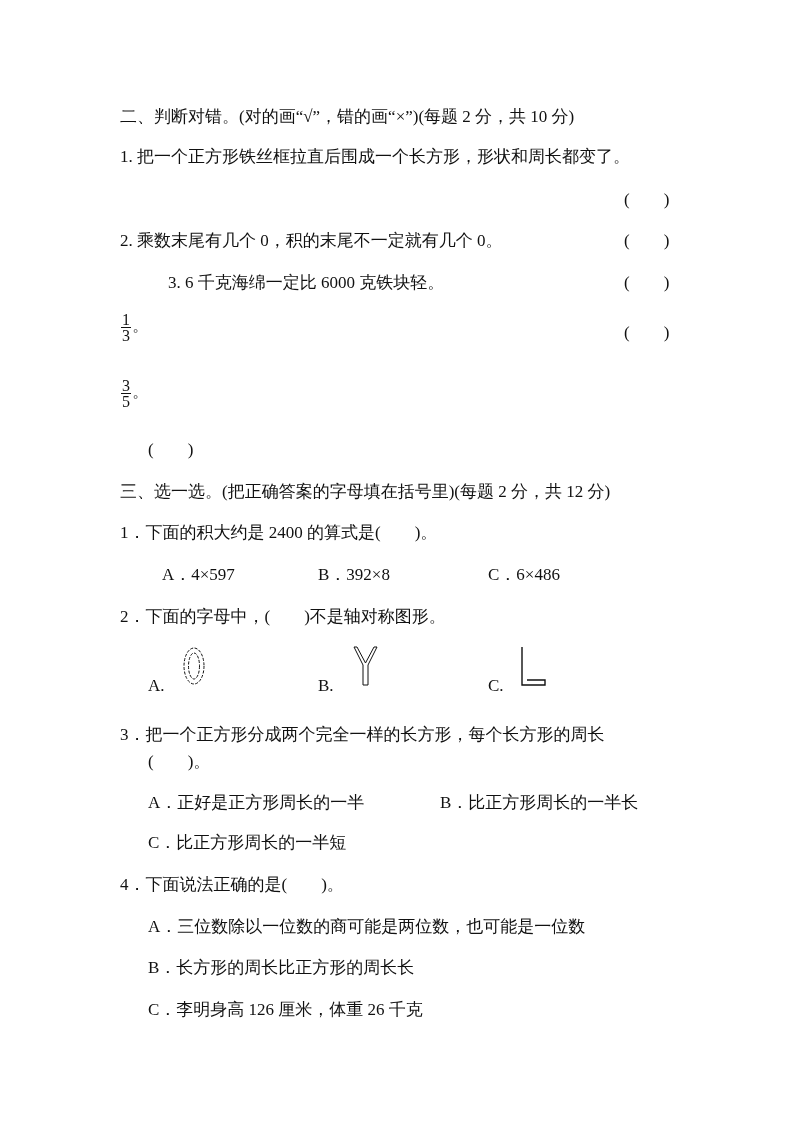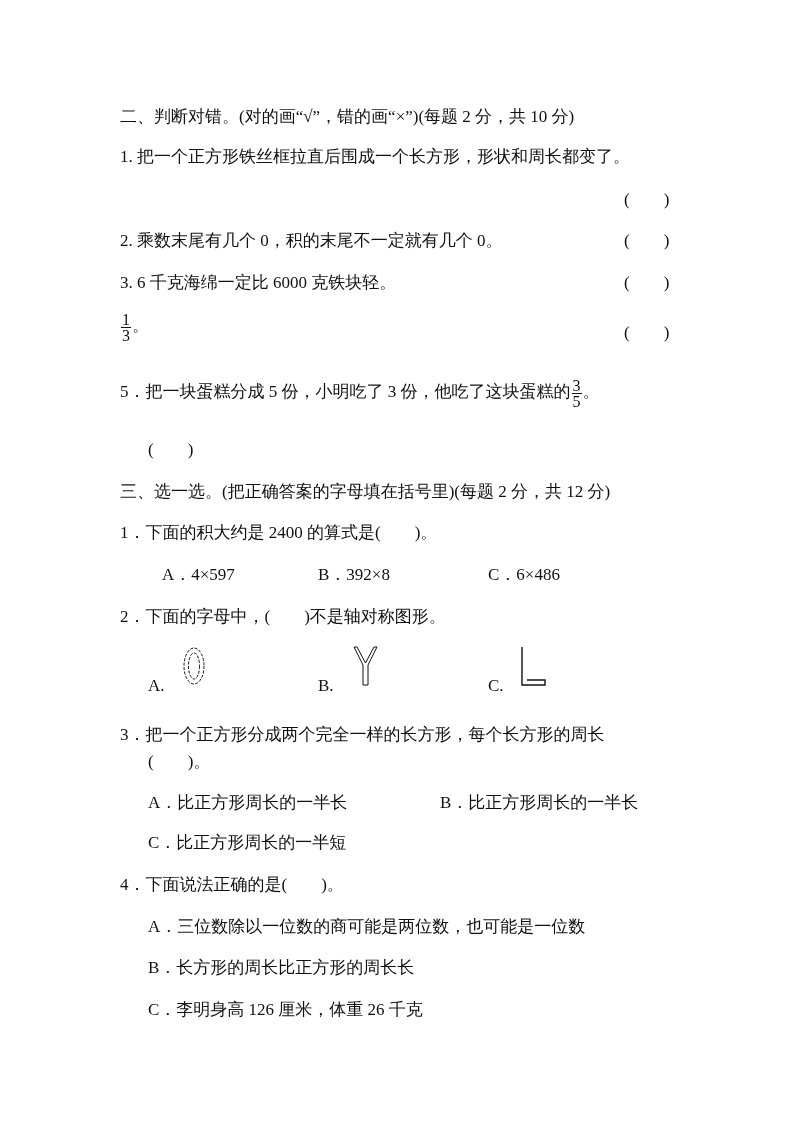--- a/index.html
+++ b/index.html
@@ -18,30 +18,30 @@
 <body>
 
 <div class="line" style="top:106px;">二、判断对错。(对的画“√”，错的画“×”)(每题 2 分，共 10 分)</div>
 
 <div class="line" style="top:146px;">1. 把一个正方形铁丝框拉直后围成一个长方形，形状和周长都变了。</div>
 <div class="paren-r" style="top:189px;">(        )</div>
 
 <div class="line" style="top:230px;text-align:center;">2. 乘数末尾有几个 0，积的末尾不一定就有几个 0。</div>
 <div class="paren-r" style="top:230px;">(        )</div>
 
-<div class="line" style="top:272px;">3. 6 千克海绵一定比 6000 克铁块轻。</div>
+<div class="line" style="top:272px;margin-left:48px;">3. 6 千克海绵一定比 6000 克铁块轻。</div>
 <div class="paren-r" style="top:272px;">(        )</div>
 
 <div class="line" style="top:312px;">
   <span class="frac"><span class="num">1</span><span class="den">3</span></span><span>。</span>
 </div>
 <div class="paren-r" style="top:322px;">(        )</div>
 
 <div class="line" style="top:378px;">
-  <span>5．把一块蛋糕分成 5 份，小明吃了 3 份，他吃了这块蛋糕的</span><span class="frac"><span class="num">3</span><span class="den">5</span></span><span>。</span>
+  <span class="frac"><span class="num">3</span><span class="den">5</span></span><span>。</span>
 </div>
 <div class="line indent" style="top:439px; white-space:pre;">(        )</div>
 
 <div class="line" style="top:481px;">三、选一选。(把正确答案的字母填在括号里)(每题 2 分，共 12 分)</div>
 
 <div class="line" style="top:522px; white-space:pre;">1．下面的积大约是 2400 的算式是(        )。</div>
 <div class="opt" style="top:564px; left:162px;">A．4×597</div>
 <div class="opt" style="top:564px; left:318px;">B．392×8</div>
 <div class="opt" style="top:564px; left:488px;">C．6×486</div>
 
@@ -55,20 +55,20 @@
 <svg class="shape" style="left:350px; top:645px;" width="30" height="42">
   <path d="M4 2 L13 20 L13 40 L18 40 L18 20 L27 2 L24 2 L15.5 18 L7 2 Z" fill="none" stroke="#111" stroke-width="1"></path>
 </svg>
 <div class="opt" style="top:675px; left:488px;">C.</div>
 <svg class="shape" style="left:518px; top:645px;" width="30" height="42">
   <path d="M4 2 L4 40 L27 40 L27 35 L9 35" fill="none" stroke="#111" stroke-width="1.4"></path>
 </svg>
 
 <div class="line" style="top:724px;">3．把一个正方形分成两个完全一样的长方形，每个长方形的周长</div>
 <div class="line indent" style="top:751px; white-space:pre;">(        )。</div>
-<div class="opt" style="top:792px; left:148px;">A．比正方形周长的一半长</div>
+<div class="opt" style="top:792px; left:148px;">A．正好是正方形周长的一半</div>
 <div class="opt" style="top:792px; left:440px;">B．比正方形周长的一半长</div>
 <div class="opt" style="top:832px; left:148px;">C．比正方形周长的一半短</div>
 
 <div class="line" style="top:874px; white-space:pre;">4．下面说法正确的是(        )。</div>
 <div class="opt" style="top:916px; left:148px;">A．三位数除以一位数的商可能是两位数，也可能是一位数</div>
 <div class="opt" style="top:957px; left:148px;">B．长方形的周长比正方形的周长长</div>
 <div class="opt" style="top:999px; left:148px;">C．李明身高 126 厘米，体重 26 千克</div>
 
 </body></html>

